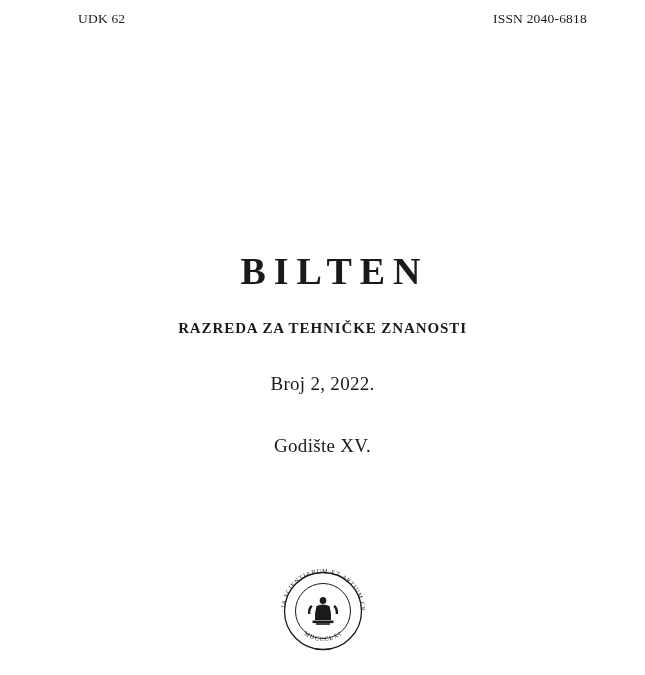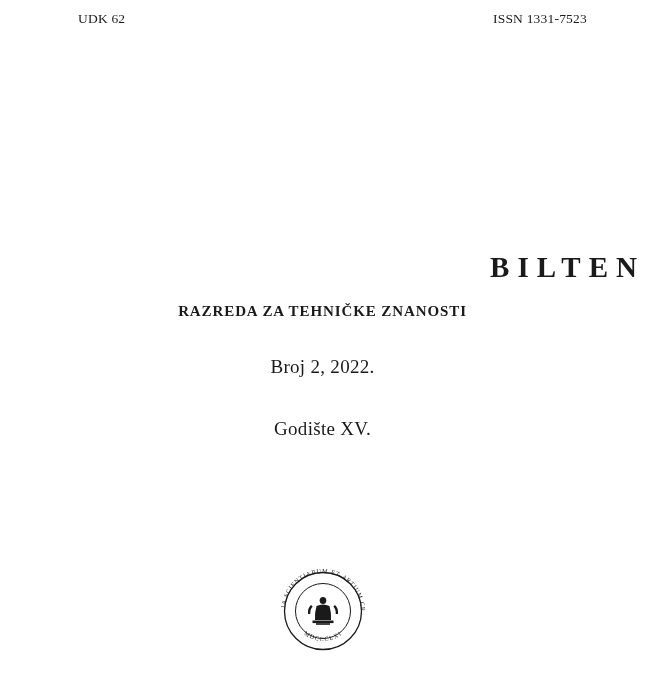--- a/index.html
+++ b/index.html
@@ -51,30 +51,29 @@
 
   
   .title-block {
     position: absolute;
     top: 252px;
     left: 0;
     width: 645px;
     text-align: center;
   }
   .main-title {
-    font-size: 29px;
+    font-size: 38px;
     font-weight: bold;
     letter-spacing: 8px;
     line-height: 1.05;
     margin: 0;
     padding-left: 24px; 
-    text-align: right;
   }
   .subtitle {
-    margin-top: 21px;
+    margin-top: 28px;
     font-size: 15px;
     font-weight: bold;
     letter-spacing: 0.9px;
     text-transform: uppercase;
   }
   .issue {
     margin-top: 36px;
     font-size: 19px;
     letter-spacing: 0.3px;
   }
@@ -99,21 +98,21 @@
     height: 100px;
   }
 </style>
 </head>
 <body>
 
 <div class="page">
 
   <div class="header">
     <div class="udk">UDK 62</div>
-    <div class="issn">ISSN 1331-7523</div>
+    <div class="issn">ISSN 2040-6818</div>
   </div>
 
   <div class="title-block">
     <div class="main-title">BILTEN</div>
     <div class="subtitle">RAZREDA ZA TEHNIČKE ZNANOSTI</div>
     <div class="issue">Broj 2, 2022.</div>
     <div class="volume">Godište XV.</div>
   </div>
 
   <div class="emblem">

